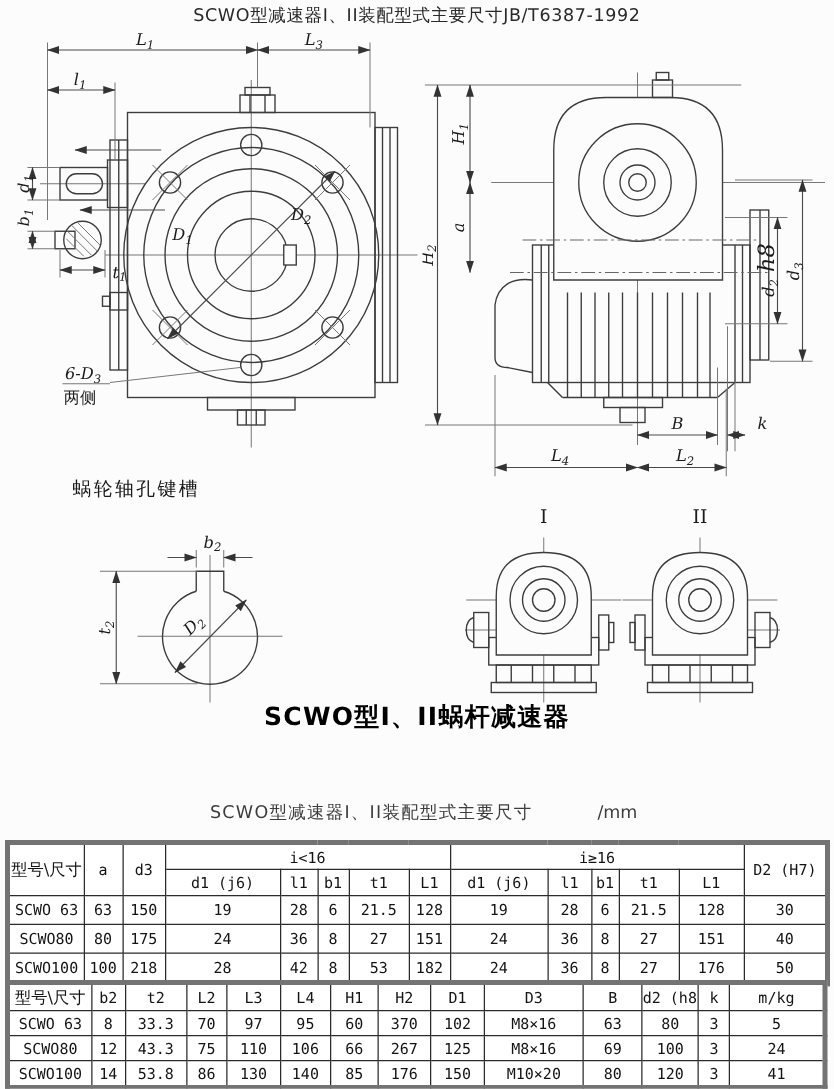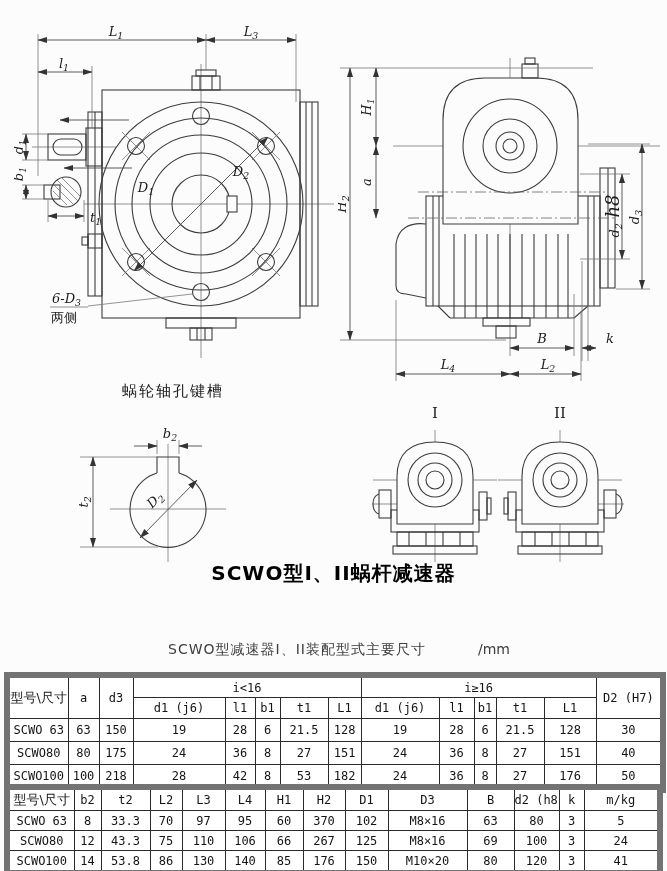--- a/index.html
+++ b/index.html
@@ -1,25 +1,25 @@
 <!DOCTYPE html>
 <html><head>
 <meta charset="utf-8">
 <style>
   html,body{margin:0;padding:0;}
   .page{position:relative;width:667px;height:871px;background:#fcfcfc;overflow:hidden;
         font-family:"DejaVu Sans",sans-serif;color:#1c1c1c;}
   .abs{position:absolute;}
   .top-title{top:4px;left:0;width:100%;text-align:center;font-size:14px;color:#2a2a2a;letter-spacing:.5px;}
-  .sub-label{font-size:15px;color:#1a1a1a;text-align:center;letter-spacing:2px;}
+  .sub-label{font-size:15px;color:#1a1a1a;text-align:left;letter-spacing:2px;}
   .drawing-heading{top:560px;left:0;width:100%;text-align:center;font-weight:bold;font-size:20px;color:#000;
         font-family:"DejaVu Sans",sans-serif;letter-spacing:1px;}
   .table-caption{top:641px;left:168px;font-size:14px;color:#3d3d3d;letter-spacing:1px;}
   .table-caption .unit{margin-left:52px;letter-spacing:0;}
-  table{border-collapse:collapse;table-layout:fixed;background:#fff;border:6px solid #737373;}
+  table{border-collapse:collapse;table-layout:fixed;background:#fff;border:4px solid #737373;}
   th,td{border:1px solid #2b2b2b;text-align:center;padding:0;
         font:12px "DejaVu Sans Mono",monospace;color:#141414;overflow:hidden;white-space:nowrap;}
   #t1{left:4px;top:672px;width:658px;}
   #t2{left:4px;top:784px;width:658px;}
   #t1 thead tr:first-child th{height:19px;}
   #t1 thead tr:last-child th{height:20px;}
   #t1 td{height:22px;}
   #t2 th{height:20px;}
   #t2 td{height:19px;}
   th.cn{font-family:"DejaVu Sans",sans-serif;font-size:13px;font-weight:normal;}
@@ -35,20 +35,21 @@
   text.cnl{font:13px "DejaVu Sans",sans-serif;fill:#1b1b1b;}
   .watermark{left:490px;top:830px;width:178px;text-align:center;pointer-events:none;line-height:17px;}
   .watermark .cn{color:rgba(205,70,70,.62);font-size:15px;letter-spacing:9px;font-weight:bold;white-space:nowrap;}
   .watermark .url{color:rgba(150,150,150,.85);font-size:15px;letter-spacing:1px;}
 </style>
 </head>
 <body>
 
 <div class="page">
 
+  <div class="abs top-title">SCWO型减速器I、II装配型式主要尺寸JB/T6387-1992</div>
 
   <svg class="abs" style="left:14px;top:26px;" width="326" height="342" viewBox="0 0 326 342">
     <defs>
       <marker id="ar" viewBox="0 0 10 8" markerWidth="11" markerHeight="9" refX="9.5" refY="4" orient="auto-start-reverse">
           <path d="M0,0.8 L10,4 L0,7.2 Z" fill="#333"></path>
         </marker>
     </defs>
     <g>
       <line class="thin" x1="70" y1="178" x2="320" y2="178"></line>
       <line class="thin" x1="187" y1="38" x2="187" y2="332"></line>

